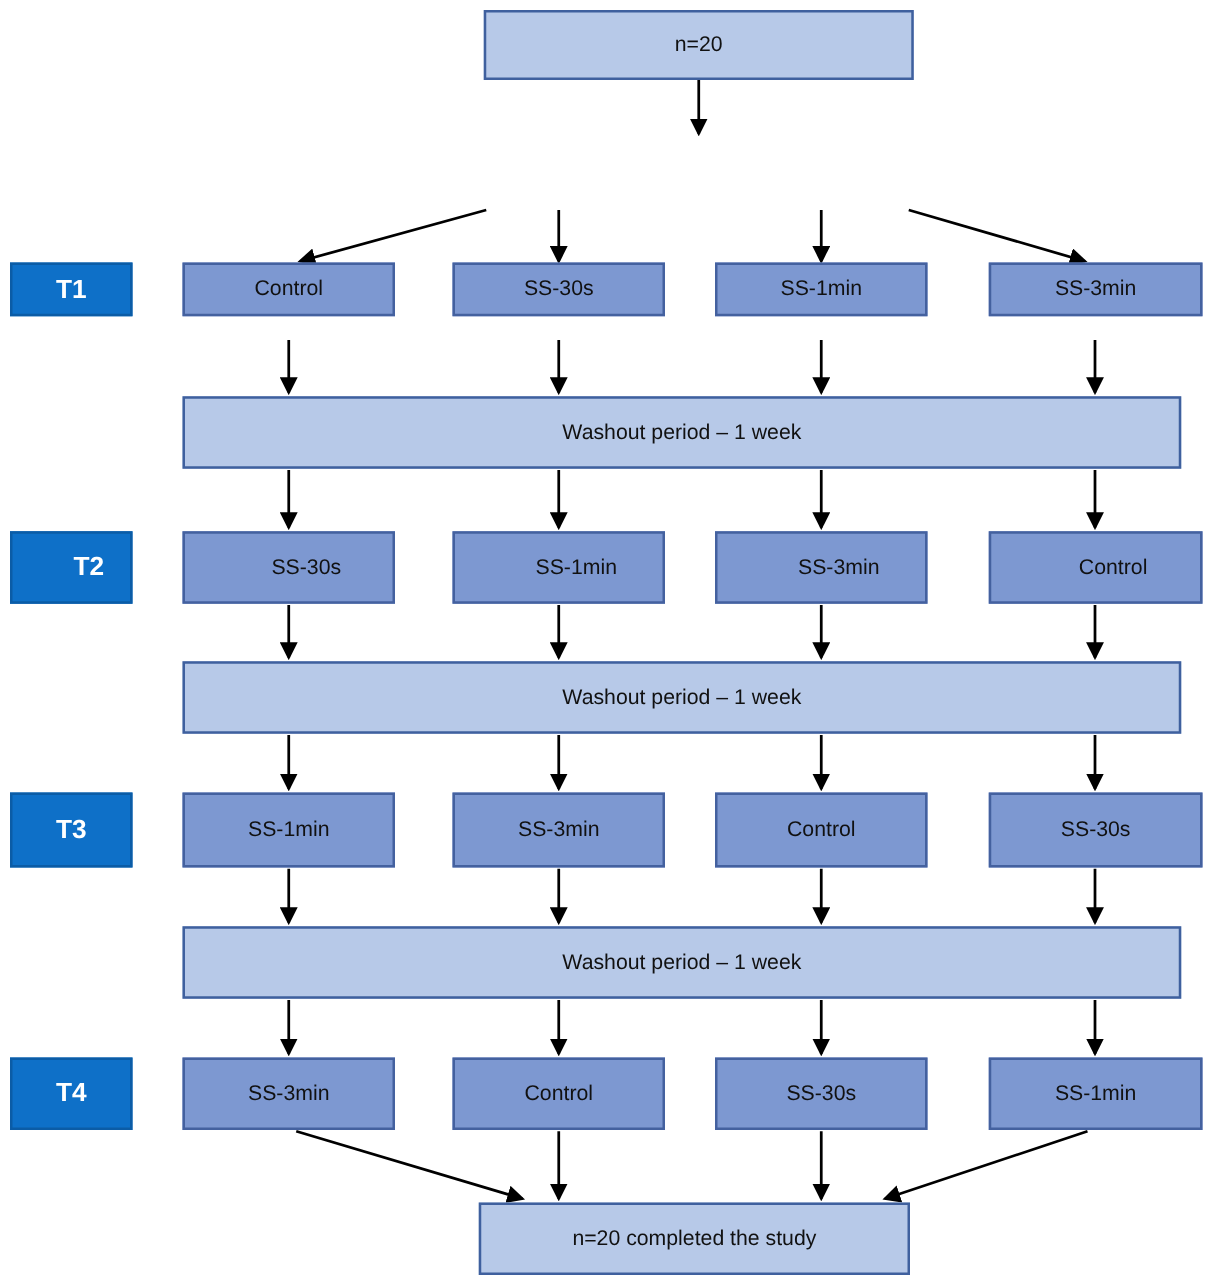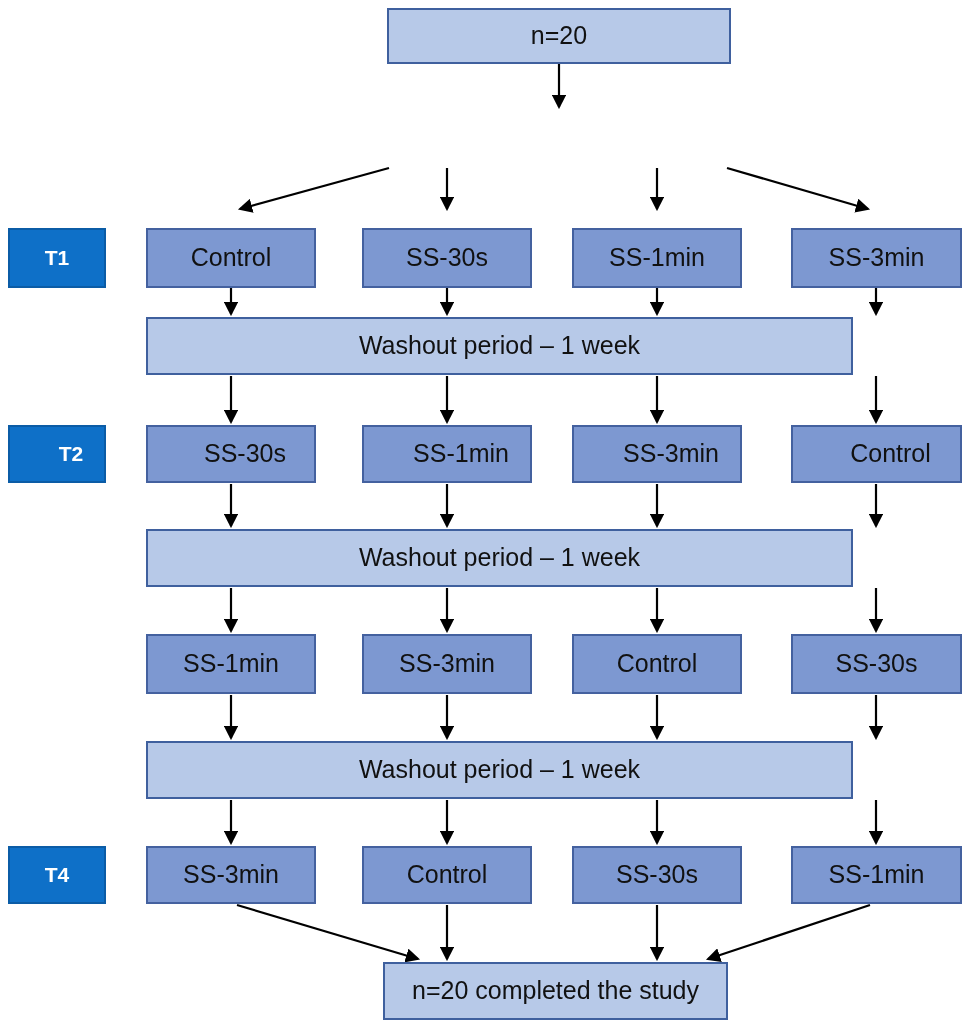--- a/index.html
+++ b/index.html
@@ -20,21 +20,21 @@
     left: 0;
     top: 0;
     pointer-events: none;
   }
   .box {
     position: absolute;
     box-sizing: border-box;
     display: flex;
     align-items: center;
     justify-content: center;
-    font-size: 25px;
+    font-size: 17px;
     line-height: 1.1;
     color: var(--text-dark, #111);
     text-align: center;
   }
   .light {
     background: var(--light-fill, #b7c9e8);
     border: 2px solid var(--light-border, #3f609e);
   }
   .medium {
     background: var(--medium-fill, #7d98d1);
@@ -48,26 +48,26 @@
     color: var(--text-light, #fff);
     font-weight: bold;
     font-size: 21px;
   }
   
   .c0 { left: 146px; width: 170px; }
   .c1 { left: 362px; width: 170px; }
   .c2 { left: 572px; width: 170px; }
   .c3 { left: 791px; width: 171px; }
   
-  .rowT1 { top: 228px; height: 60px; }
+  .rowT1 { top: 210px; height: 43px; }
   .rowT2 { top: 425px; height: 58px; padding-left: 28px; }
   .rowT3 { top: 634px; height: 60px; }
   .rowT4 { top: 846px; height: 58px; }
   
-  .washout { left: 146px; width: 707px; height: 58px; }
+  .washout { left: 146px; width: 799px; height: 58px; }
   .w1 { top: 317px; }
   .w2 { top: 529px; }
   .w3 { top: 741px; }
   
   .n20  { left: 387px; top: 8px;   width: 344px; height: 56px; }
   .rand { left: 387px; top: 110px; width: 344px; height: 57px; }
   .done { left: 383px; top: 962px; width: 345px; height: 58px; }
 </style>
 </head>
 <body>
@@ -137,20 +137,21 @@
   <div class="box light washout w1">Washout period – 1 week</div>
 
   <div class="box period rowT2">T2</div>
   <div class="box medium rowT2 c0">SS-30s</div>
   <div class="box medium rowT2 c1">SS-1min</div>
   <div class="box medium rowT2 c2">SS-3min</div>
   <div class="box medium rowT2 c3">Control</div>
 
   <div class="box light washout w2">Washout period – 1 week</div>
 
+  <div class="box period rowT3">T3</div>
   <div class="box medium rowT3 c0">SS-1min</div>
   <div class="box medium rowT3 c1">SS-3min</div>
   <div class="box medium rowT3 c2">Control</div>
   <div class="box medium rowT3 c3">SS-30s</div>
 
   <div class="box light washout w3">Washout period – 1 week</div>
 
   <div class="box period rowT4">T4</div>
   <div class="box medium rowT4 c0">SS-3min</div>
   <div class="box medium rowT4 c1">Control</div>

